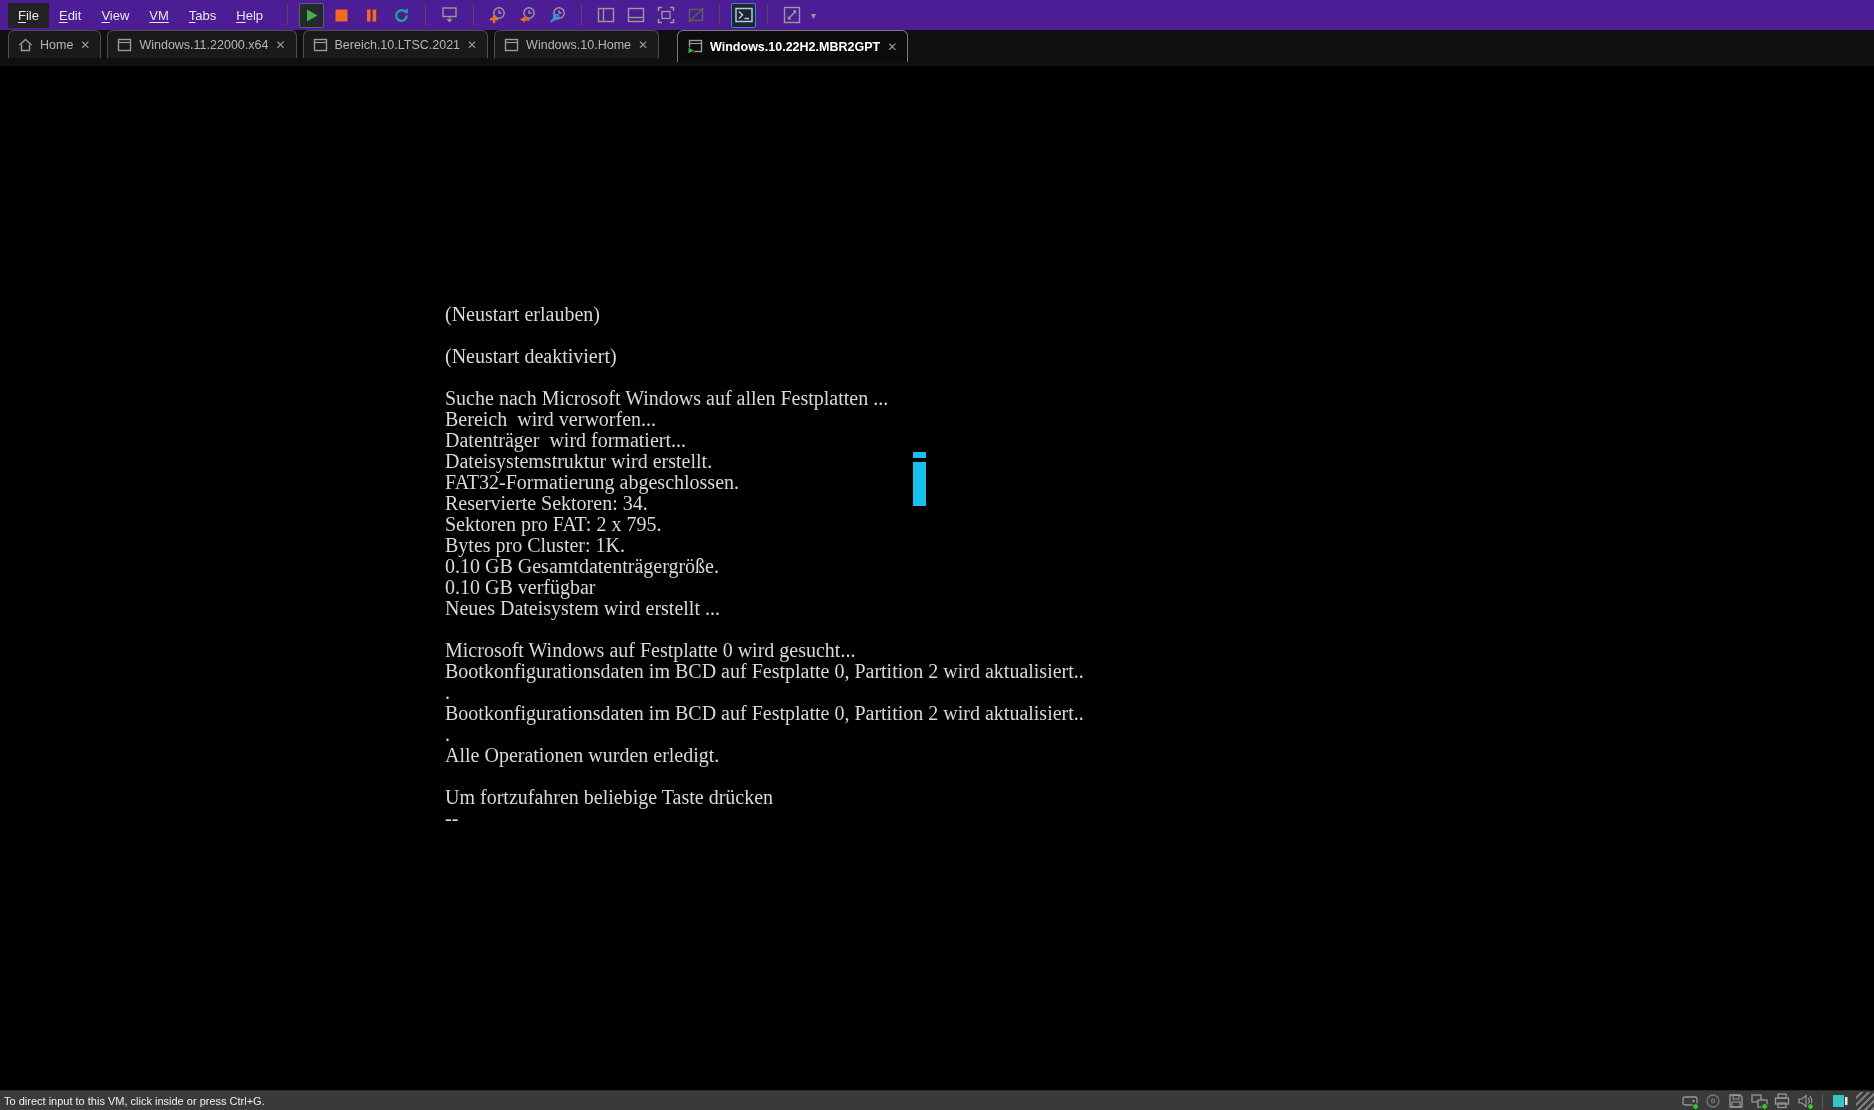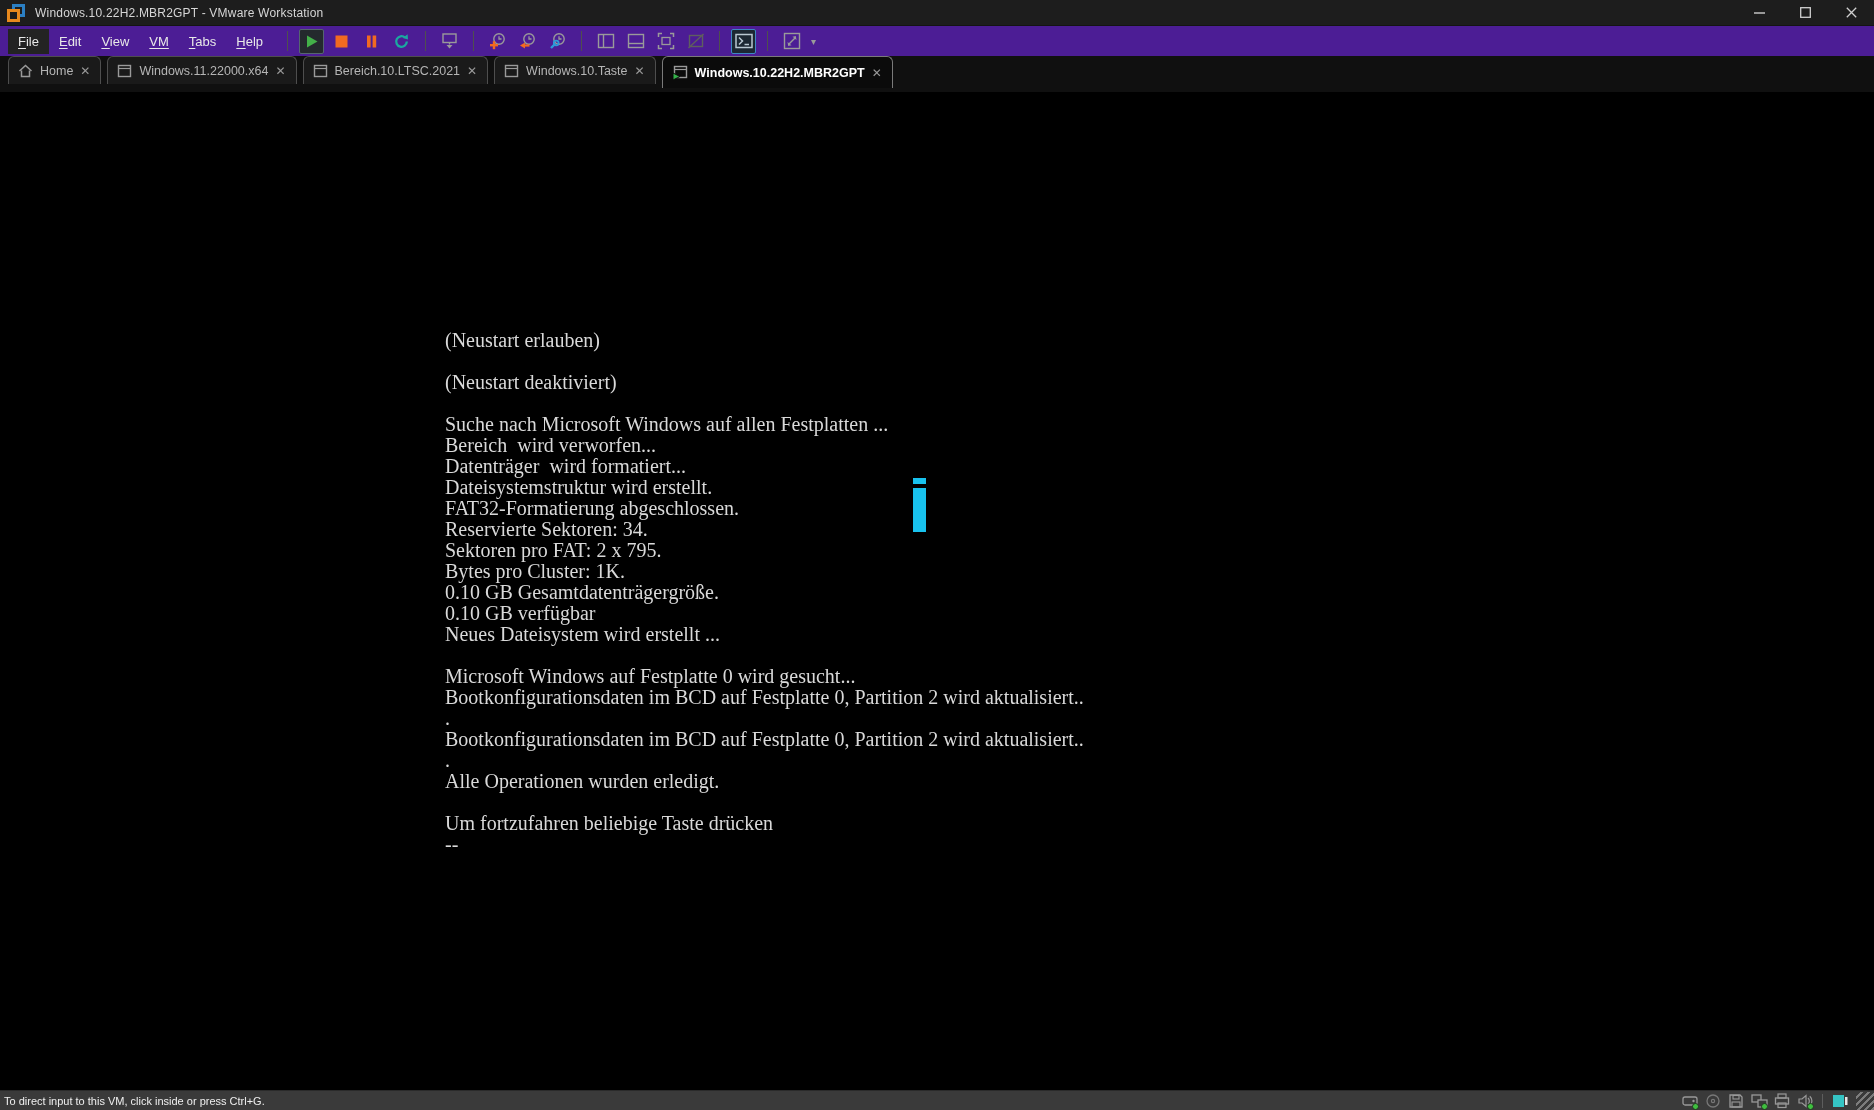--- a/index.html
+++ b/index.html
@@ -29,21 +29,21 @@
   .tbtn.active { border-color:#3d87c2; background:#1c2733; }
   .caret { color:#9a9a9a; font-size:10px; margin-left:2px; }
 
   
   .tabbar { height:36px; background:#101010; display:flex; 
             padding-left:8px; flex:0 0 auto; }
   .tab { display:flex; align-items:center; gap:7px; height:28px; padding:0 10px 0 9px;
          background:#1a1a1a; border:1px solid #4e4e4e; border-bottom:none;
          border-radius:6px 6px 0 0; margin-right:6px; font-size:12.5px; color:#b5b5b5; }
   .tab.active { height:32px; background:#0b0b0b; border-color:#7a7a7a;
-                color:#fff; font-weight:bold; }
+                color:#fff; font-weight:bold;margin-left:12px; }
   .tab-close { font-size:12px; color:#9a9a9a; font-weight:bold;
                font-family:"DejaVu Sans", sans-serif; line-height:1; }
   .tab .ticon { flex:0 0 auto; display:flex; }
 
   
   .vm-console { flex:1 1 auto; background:#000; position:relative; overflow:hidden; }
   .console-text { position:absolute; left:445px; top:238px; white-space:pre;
                   font-family:Liberation Serif, serif; font-size:20px;
                   line-height:21px; color:#d9d9d9; }
   .cursor-top  { position:absolute; left:913px; top:386px; width:13px; height:6px;  background:#18c2ee; }
@@ -67,44 +67,20 @@
                font-size:13.5px; color:#fff; border-radius:4px;
                background:linear-gradient(#5b9be6 0%, #2f6ccb 45%, #1d4fae 100%);
                border:1px solid #8ab6f2; box-shadow:0 0 7px rgba(90,150,240,.75);
                text-shadow:0 1px 1px rgba(0,0,0,.5); }
 </style>
 </head>
 <body>
 
 <div class="window">
 
-  <div class="titlebar">
-    <svg class="logo" viewBox="0 0 18 18">
-      <rect x="6.5" y="1.5" width="10" height="10" fill="none" stroke="#2b7fc3" stroke-width="3"></rect>
-      <rect x="1.5" y="6.5" width="10" height="10" fill="#1d1d1d" stroke="#e8891d" stroke-width="3"></rect>
-    </svg>
-    <span class="title-text">Windows.10.22H2.MBR2GPT - VMware Workstation</span>
-    <div class="win-controls">
-      <div class="win-btn">
-        <svg width="11" height="11">
-            <line x1="0" y1="6" x2="11" y2="6" stroke="#cfcfcf" stroke-width="1.4"></line>
-          </svg>
-      </div>
-      <div class="win-btn">
-        <svg width="11" height="11">
-            <rect x="0.7" y="0.7" width="9.6" height="9.6" fill="none" stroke="#cfcfcf" stroke-width="1.3"></rect>
-          </svg>
-      </div>
-      <div class="win-btn">
-        <svg width="11" height="11">
-            <path d="M0.8 0.8 L10.2 10.2 M10.2 0.8 L0.8 10.2" stroke="#cfcfcf" stroke-width="1.3"></path>
-          </svg>
-      </div>
-    </div>
-  </div>
 
   <div class="menubar">
     <div class="menu-item pressed"><span class="key">F</span><span>ile</span></div>
     <div class="menu-item"><span class="key">E</span><span>dit</span></div>
     <div class="menu-item"><span class="key">V</span><span>iew</span></div>
     <div class="menu-item"><span class="key">VM</span><span></span></div>
     <div class="menu-item"><span class="key">T</span><span>abs</span></div>
     <div class="menu-item"><span class="key">H</span><span>elp</span></div>
 
     <div class="toolbar">
@@ -255,21 +231,21 @@
       <span class="tab-close">✕</span>
     </div>
 
     <div class="tab">
       <span class="ticon">
           <svg width="15" height="14">
         <rect x="1.5" y="1.5" width="12" height="11" fill="none" stroke="#9a9a9a" stroke-width="1.4"></rect>
         <line x1="1.5" y1="4.5" x2="13.5" y2="4.5" stroke="#9a9a9a" stroke-width="1.2"></line>
       </svg>
         </span>
-      <span>Windows.10.Taste</span>
+      <span>Windows.10.Home</span>
       <span class="tab-close">✕</span>
     </div>
 
     <div class="tab active">
       <span class="ticon">
           <svg width="16" height="15">
         <rect x="2.5" y="1.5" width="12" height="11" fill="none" stroke="#9a9a9a" stroke-width="1.4"></rect>
         <line x1="2.5" y1="4.5" x2="14.5" y2="4.5" stroke="#9a9a9a" stroke-width="1.2"></line>
         <polygon points="1,8 8,11.5 1,15" fill="#35b24a" stroke="#0b0b0b" stroke-width="1"></polygon>
       </svg>

